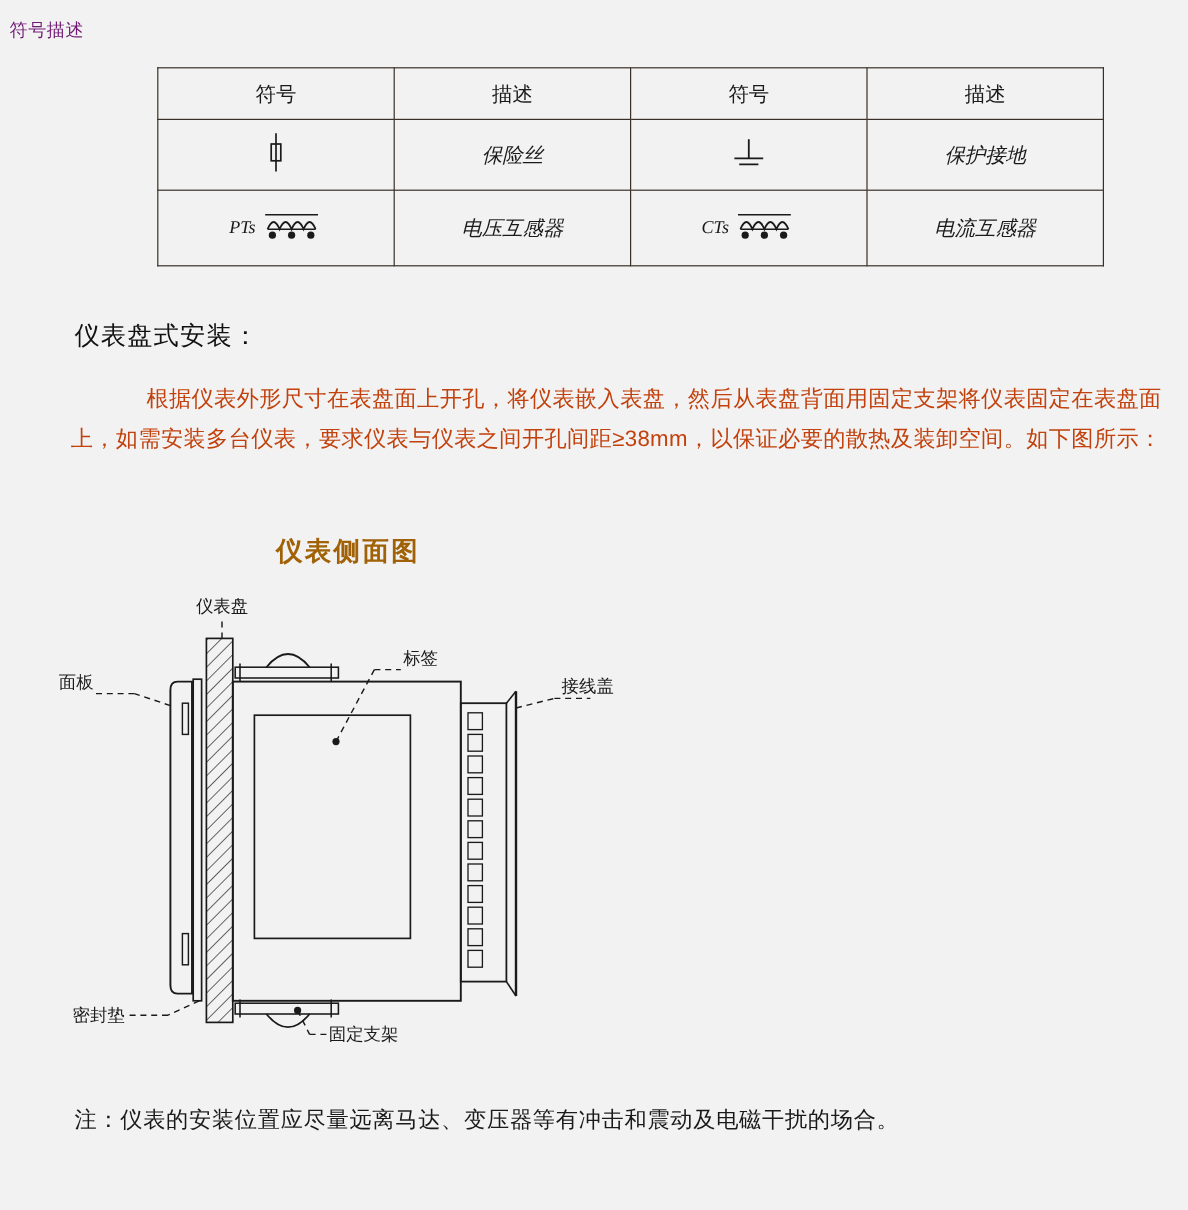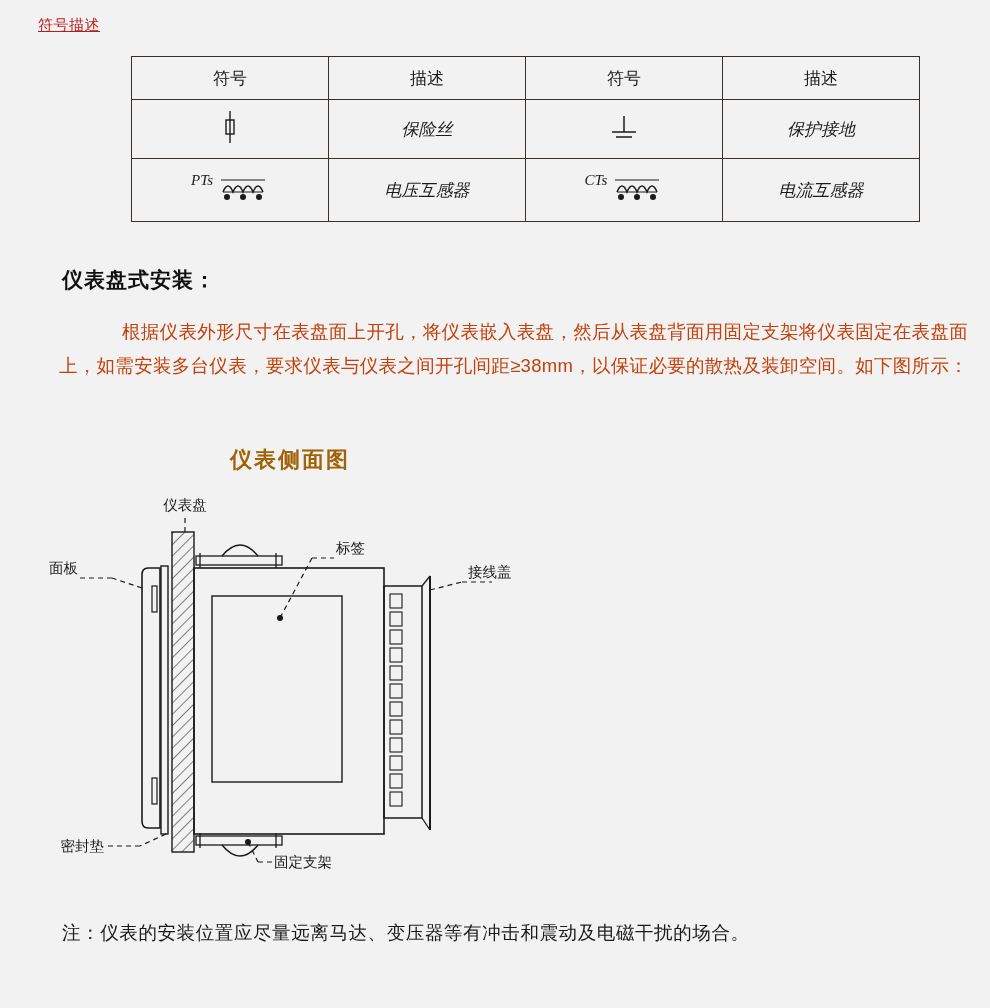--- a/index.html
+++ b/index.html
@@ -11,26 +11,25 @@
     width: 990px;
     height: 1008px;
     position: relative;
     font-family: "Liberation Sans", sans-serif;
     color: #1a1a1a;
     overflow: hidden;
   }
 
   .caption-top {
     position: absolute;
-    left: 38px;
+    left: 8px;
     top: 16px;
     font-size: 15px;
-    color: #b91c1c;
+    color: #701a75;
     letter-spacing: 0.5px;
-    text-decoration: underline;
   }
 
   
   .symbol-table {
     position: absolute;
     left: 131px;
     top: 56px;
     width: 728px;
     border-collapse: collapse;
     table-layout: fixed;
@@ -60,21 +59,21 @@
     display: inline-block;
     vertical-align: middle;
   }
 
   
   .section-heading {
     position: absolute;
     left: 62px;
     top: 266px;
     font-size: 21px;
-    font-weight: bold;
+    font-weight: normal;
     letter-spacing: 1px;
     color: #111;
   }
 
   .body-text {
     position: absolute;
     left: 28px;
     top: 315px;
     width: 940px;
     font-size: 18.5px;
@@ -156,37 +155,37 @@
             <line x1="10" y1="22" x2="34" y2="22" stroke="#1a1a1a" stroke-width="1.5"></line>
             <line x1="22" y1="22" x2="22" y2="6" stroke="#1a1a1a" stroke-width="1.5"></line>
             <line x1="14" y1="27" x2="30" y2="27" stroke="#1a1a1a" stroke-width="1.5"></line>
           </svg>
         </span>
       </td>
       <td>保护接地</td>
     </tr>
     <tr>
       <td>
-        <span style="display:inline-flex;gap:4px;">
+        <span style="display:inline-flex;align-items:center;gap:4px;">
           <span style="font-family:'Liberation Serif',serif;font-size:15px;">PTs</span>
           <span class="sym-graphic">
             <svg width="52" height="34" viewBox="0 0 52 34">
               <path d="M6 20 q5 -12 10 0 q5 -12 10 0 q5 -12 10 0 q5 -12 10 0" fill="none" stroke="#1a1a1a" stroke-width="1.5"></path>
               <line x1="6" y1="20" x2="46" y2="20" stroke="#1a1a1a" stroke-width="1.2"></line>
               <circle cx="10" cy="25" r="3" fill="#1a1a1a"></circle>
               <circle cx="26" cy="25" r="3" fill="#1a1a1a"></circle>
               <circle cx="42" cy="25" r="3" fill="#1a1a1a"></circle>
               <line x1="4" y1="8" x2="48" y2="8" stroke="#1a1a1a" stroke-width="1.2"></line>
             </svg>
           </span>
         </span>
       </td>
       <td>电压互感器</td>
       <td>
-        <span style="display:inline-flex;gap:4px;">
+        <span style="display:inline-flex;align-items:center;gap:4px;">
           <span style="font-family:'Liberation Serif',serif;font-size:15px;">CTs</span>
           <span class="sym-graphic">
             <svg width="52" height="34" viewBox="0 0 52 34">
               <path d="M6 20 q5 -12 10 0 q5 -12 10 0 q5 -12 10 0 q5 -12 10 0" fill="none" stroke="#1a1a1a" stroke-width="1.5"></path>
               <line x1="6" y1="20" x2="46" y2="20" stroke="#1a1a1a" stroke-width="1.2"></line>
               <circle cx="10" cy="25" r="3" fill="#1a1a1a"></circle>
               <circle cx="26" cy="25" r="3" fill="#1a1a1a"></circle>
               <circle cx="42" cy="25" r="3" fill="#1a1a1a"></circle>
               <line x1="4" y1="8" x2="48" y2="8" stroke="#1a1a1a" stroke-width="1.2"></line>
             </svg>

